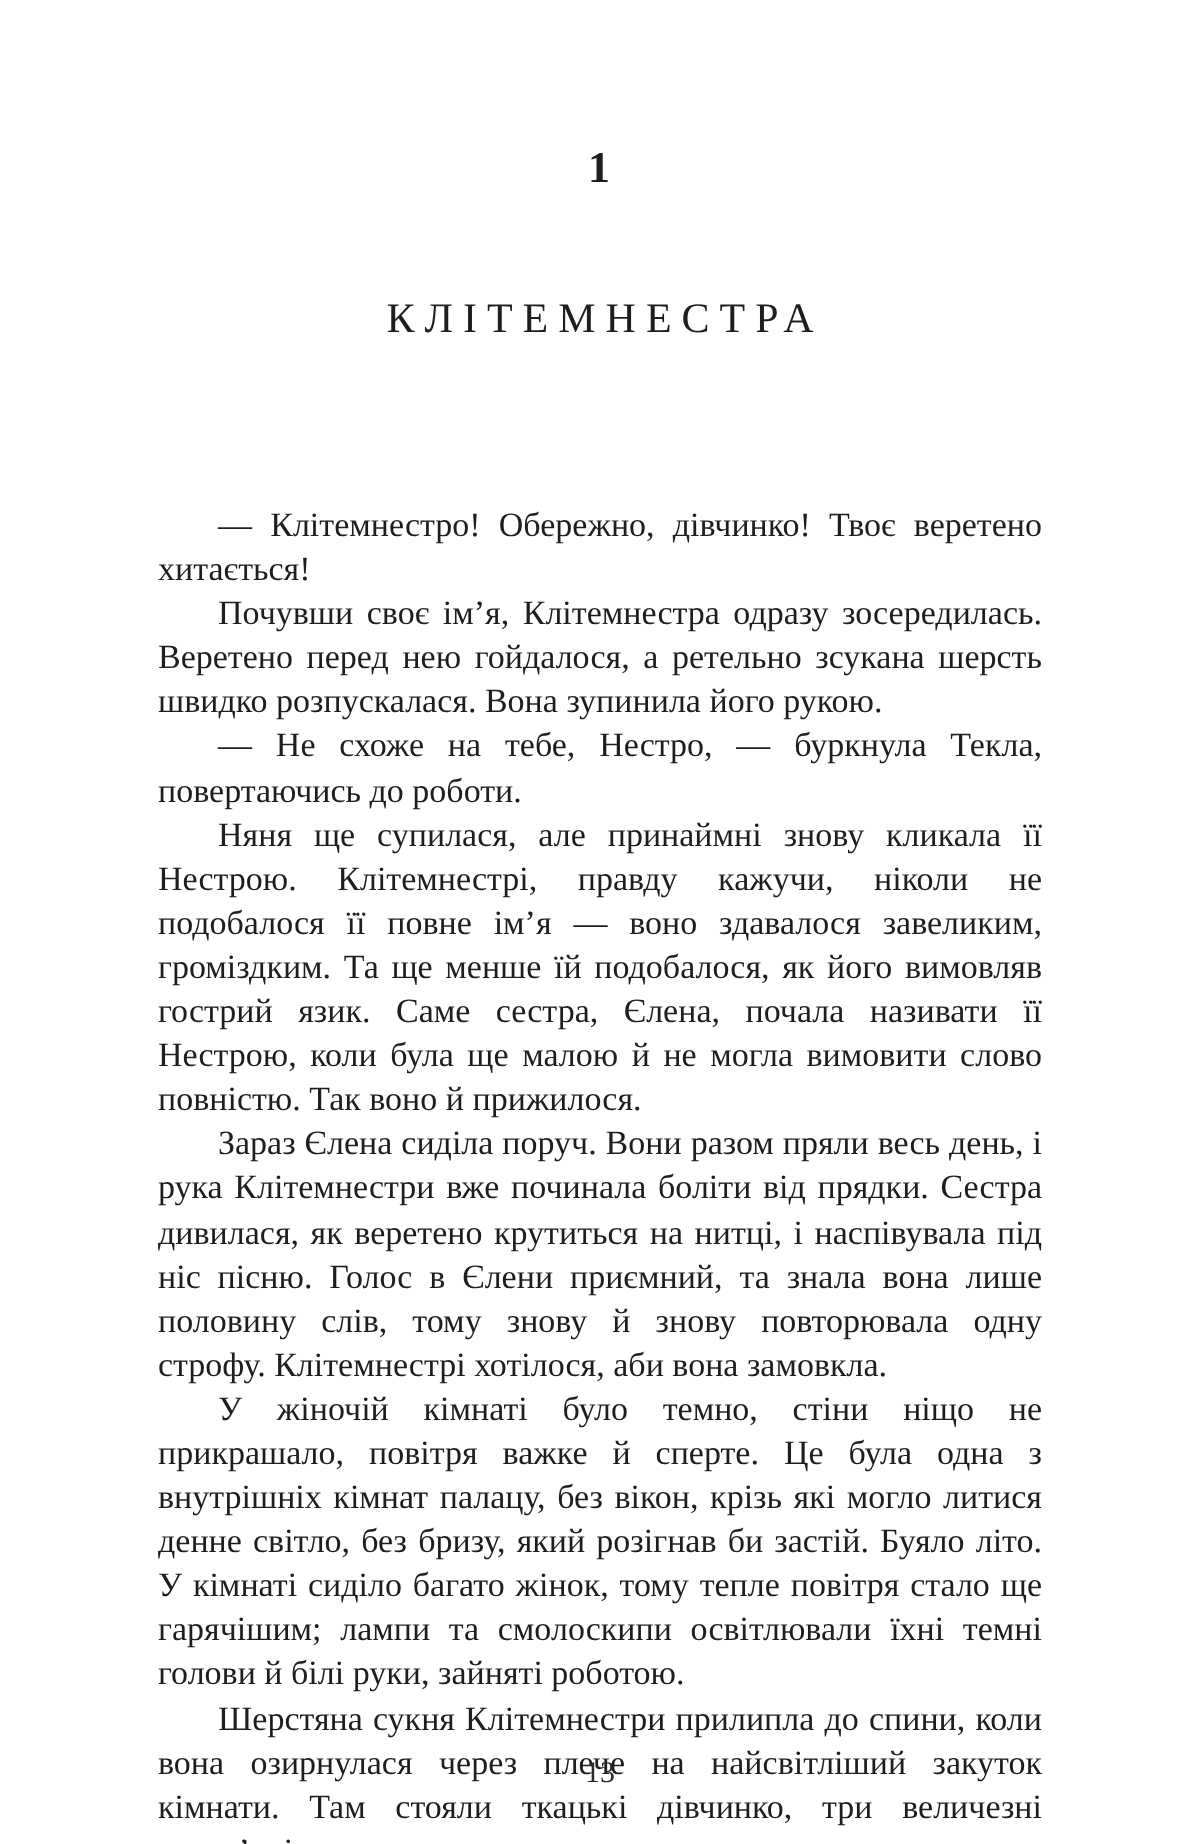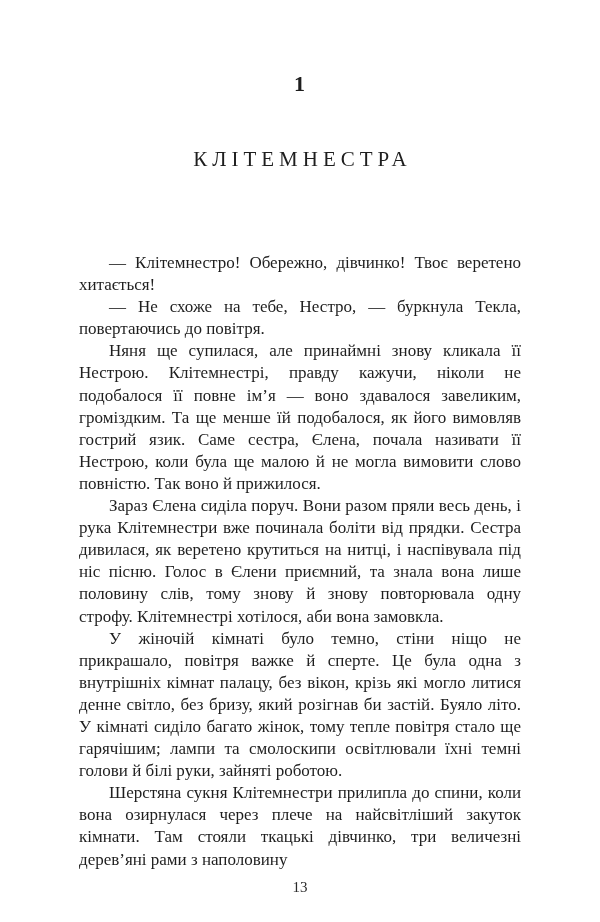--- a/index.html
+++ b/index.html
@@ -68,21 +68,22 @@
 <body>
 
 <div class="page">
   <header class="chapter-head">
     <div class="chapter-number">1</div>
     <h1 class="chapter-title">Клітемнестра</h1>
   </header>
 
   <main class="body-text">
       <p>— Клітемнестро! Обережно, дівчинко! Твоє веретено хитається!</p>
-      <p>— Не схоже на тебе, Нестро, — буркнула Текла, повертаючись до повітря.</p>
+      <p>Почувши своє ім’я, Клітемнестра одразу зосередилась. Веретено перед нею гойдалося, а ретельно зсукана шерсть швидко розпускалася. Вона зупинила його рукою.</p>
+      <p>— Не схоже на тебе, Нестро, — буркнула Текла, повертаючись до роботи.</p>
       <p>Няня ще супилася, але принаймні знову кликала її Нестрою. Клітемнестрі, правду кажучи, ніколи не подобалося її повне ім’я — воно здавалося завеликим, громіздким. Та ще менше їй подобалося, як його вимовляв гострий язик. Саме сестра, Єлена, почала називати її Нестрою, коли була ще малою й не могла вимовити слово повністю. Так воно й прижилося.</p>
       <p>Зараз Єлена сиділа поруч. Вони разом пряли весь день, і рука Клітемнестри вже починала боліти від прядки. Сестра дивилася, як веретено крутиться на нитці, і наспівувала під ніс пісню. Голос в Єлени приємний, та знала вона лише половину слів, тому знову й знову повторювала одну строфу. Клітемнестрі хотілося, аби вона замовкла.</p>
       <p>У жіночій кімнаті було темно, стіни ніщо не прикрашало, повітря важке й сперте. Це була одна з внутрішніх кімнат палацу, без вікон, крізь які могло литися денне світло, без бризу, який розігнав би застій. Буяло літо. У кімнаті сиділо багато жінок, тому тепле повітря стало ще гарячішим; лампи та смолоскипи освітлювали їхні темні голови й білі руки, зайняті роботою.</p>
       <p>Шерстяна сукня Клітемнестри прилипла до спини, коли вона озирнулася через плече на найсвітліший закуток кімнати. Там стояли ткацькі дівчинко, три величезні дерев’яні рами з наполовину</p>
     </main>
 
   <footer class="page-footer">
     <div class="page-number">13</div>
   </footer>
 </div>

